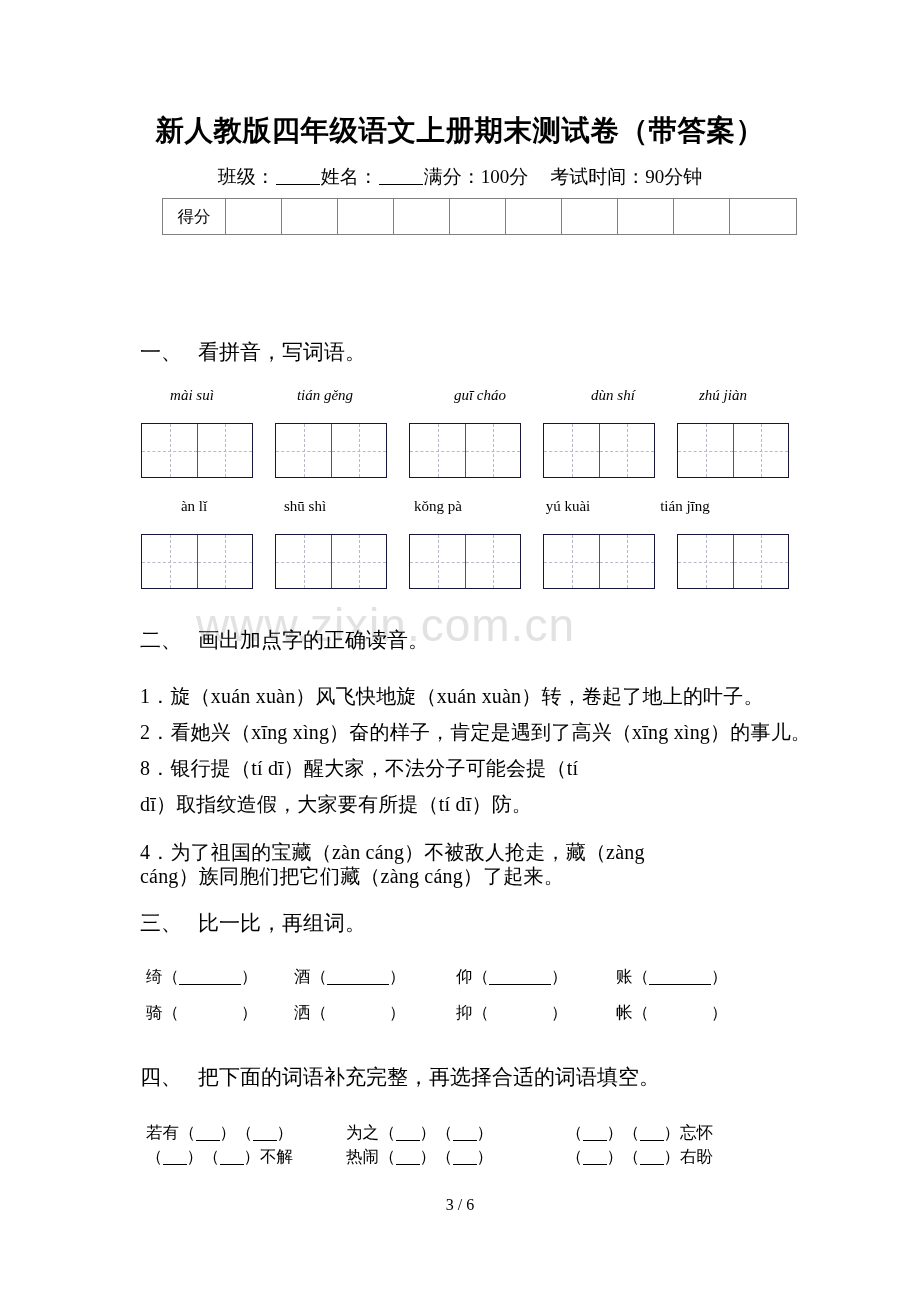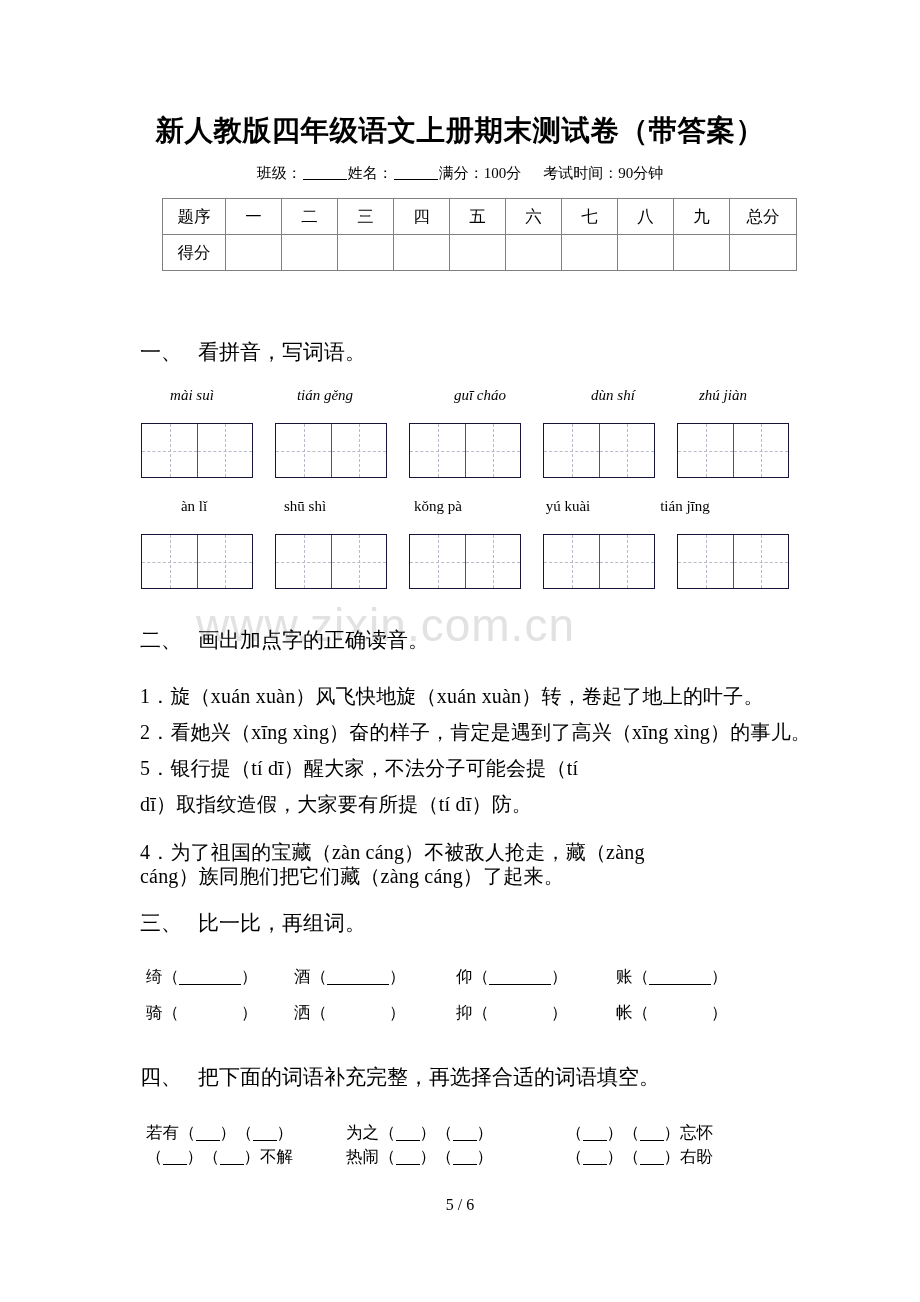--- a/index.html
+++ b/index.html
@@ -51,21 +51,21 @@
     letter-spacing: 0.5px;
     white-space: nowrap;
   }
 
   .subtitle {
     position: absolute;
     left: 0;
     top: 164px;
     width: 920px;
     text-align: center;
-    font-size: 15px;
+    font-size: 19px;
     white-space: nowrap;
   }
   .subtitle .blank-line {
     display: inline-block;
     width: 44px;
     border-bottom: 1.6px solid #000;
     vertical-align: -2px;
     margin: 0 1px;
   }
   .subtitle .gap { display: inline-block; width: 22px; }
@@ -196,33 +196,20 @@
 
     <div class="doc-title">新人教版四年级语文上册期末测试卷（带答案）</div>
 
     <div class="subtitle">
       <span>班级：</span><span class="blank-line"></span><span>姓名：</span><span class="blank-line"></span><span>满分：100分</span><span class="gap"></span><span>考试时间：90分钟</span>
     </div>
 
     <table class="score-table">
       <tbody>
         <tr>
-          <td class="label-col">题序</td>
-          <td class="num-col">一</td>
-          <td class="num-col">二</td>
-          <td class="num-col">三</td>
-          <td class="num-col">四</td>
-          <td class="num-col">五</td>
-          <td class="num-col">六</td>
-          <td class="num-col">七</td>
-          <td class="num-col">八</td>
-          <td class="num-col">九</td>
-          <td class="total-col">总分</td>
-        </tr>
-        <tr>
           <td class="label-col">得分</td>
           <td class="num-col"></td>
           <td class="num-col"></td>
           <td class="num-col"></td>
           <td class="num-col"></td>
           <td class="num-col"></td>
           <td class="num-col"></td>
           <td class="num-col"></td>
           <td class="num-col"></td>
           <td class="num-col"></td>
@@ -288,21 +275,21 @@
           <div class="tzg-cell"></div>
         </div>
     </div>
 
     <div class="sec-head" style="left:140px; top:626px;">
       <span class="ord">二、</span><span>画出加点字的正确读音。</span>
     </div>
 
     <div class="q-line" style="left:140px; top:683px;">1．旋（xuán xuàn）风飞快地旋（xuán xuàn）转，卷起了地上的叶子。</div>
     <div class="q-line" style="left:140px; top:719px;">2．看她兴（xīng xìng）奋的样子，肯定是遇到了高兴（xīng xìng）的事儿。</div>
-    <div class="q-line" style="left:140px; top:755px;">5．银行提（tí dī）醒大家，不法分子可能会提（tí</div>
+    <div class="q-line" style="left:140px; top:755px;">8．银行提（tí dī）醒大家，不法分子可能会提（tí</div>
     <div class="q-line" style="left:140px; top:791px;">dī）取指纹造假，大家要有所提（tí dī）防。</div>
     <div class="q-line" style="left:140px; top:827px;margin-top:12px;">4．为了祖国的宝藏（zàn cáng）不被敌人抢走，藏（zàng</div>
     <div class="q-line" style="left:140px; top:863px;">cáng）族同胞们把它们藏（zàng cáng）了起来。</div>
 
     <div class="sec-head" style="left:140px; top:909px;">
       <span class="ord">三、</span><span>比一比，再组词。</span>
     </div>
 
     <div class="cmp-row" style="left:146px; top:966px;">
       <span class="cmp-item" style="width:148px"><span>绮</span>（<span class="ul"></span>）</span><span class="cmp-item" style="width:162px"><span>酒</span>（<span class="ul"></span>）</span><span class="cmp-item" style="width:160px"><span>仰</span>（<span class="ul"></span>）</span><span class="cmp-item"><span>账</span>（<span class="ul"></span>）</span>
@@ -317,16 +304,16 @@
     </div>
 
     <div class="idiom-row" style="left:146px; top:1110px;margin-top:12px;">
       <span style="display:inline-block;width:200px"><span>若有</span>（<span class="sl"></span>）（<span class="sl"></span>）<span></span></span><span style="display:inline-block;width:220px"><span>为之</span>（<span class="sl"></span>）（<span class="sl"></span>）<span></span></span><span style="display:inline-block"><span></span>（<span class="sl"></span>）（<span class="sl"></span>）<span>忘怀</span></span>
     </div>
 
     <div class="idiom-row" style="left:146px; top:1146px;">
       <span style="display:inline-block;width:200px"><span></span>（<span class="sl"></span>）（<span class="sl"></span>）<span>不解</span></span><span style="display:inline-block;width:220px"><span>热闹</span>（<span class="sl"></span>）（<span class="sl"></span>）<span></span></span><span style="display:inline-block"><span></span>（<span class="sl"></span>）（<span class="sl"></span>）<span>右盼</span></span>
     </div>
 
-    <div class="footer">5 / 6</div>
+    <div class="footer">3 / 6</div>
 
   </div>
 </div>
 
 </body></html>

